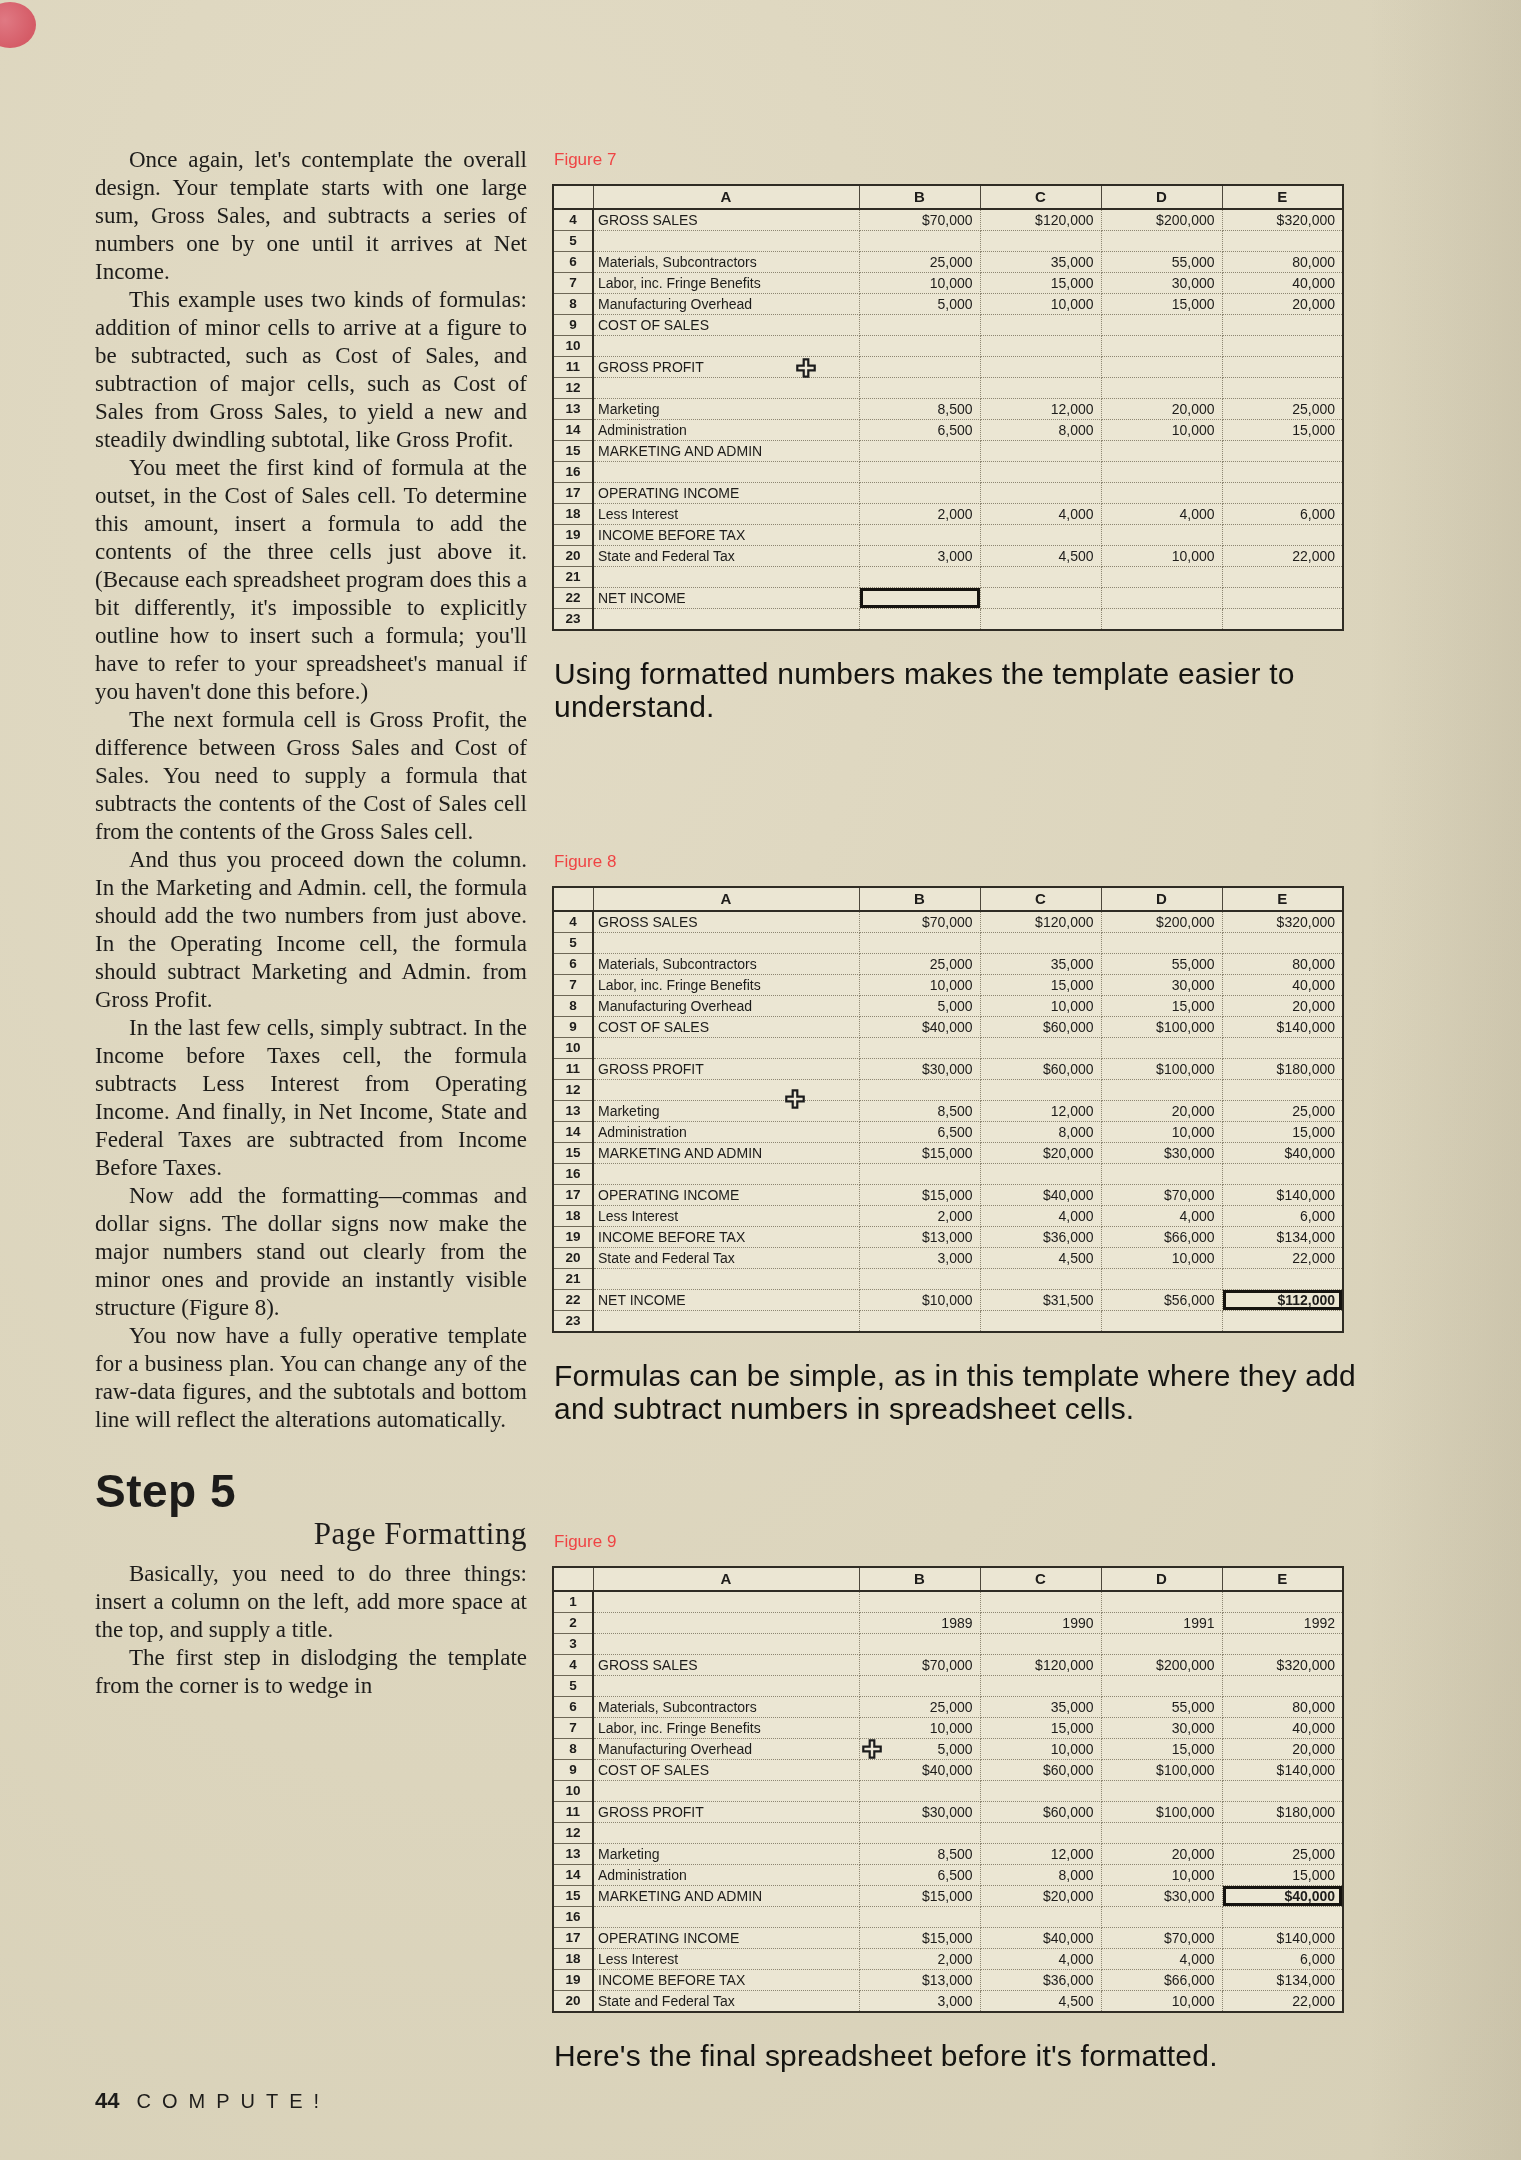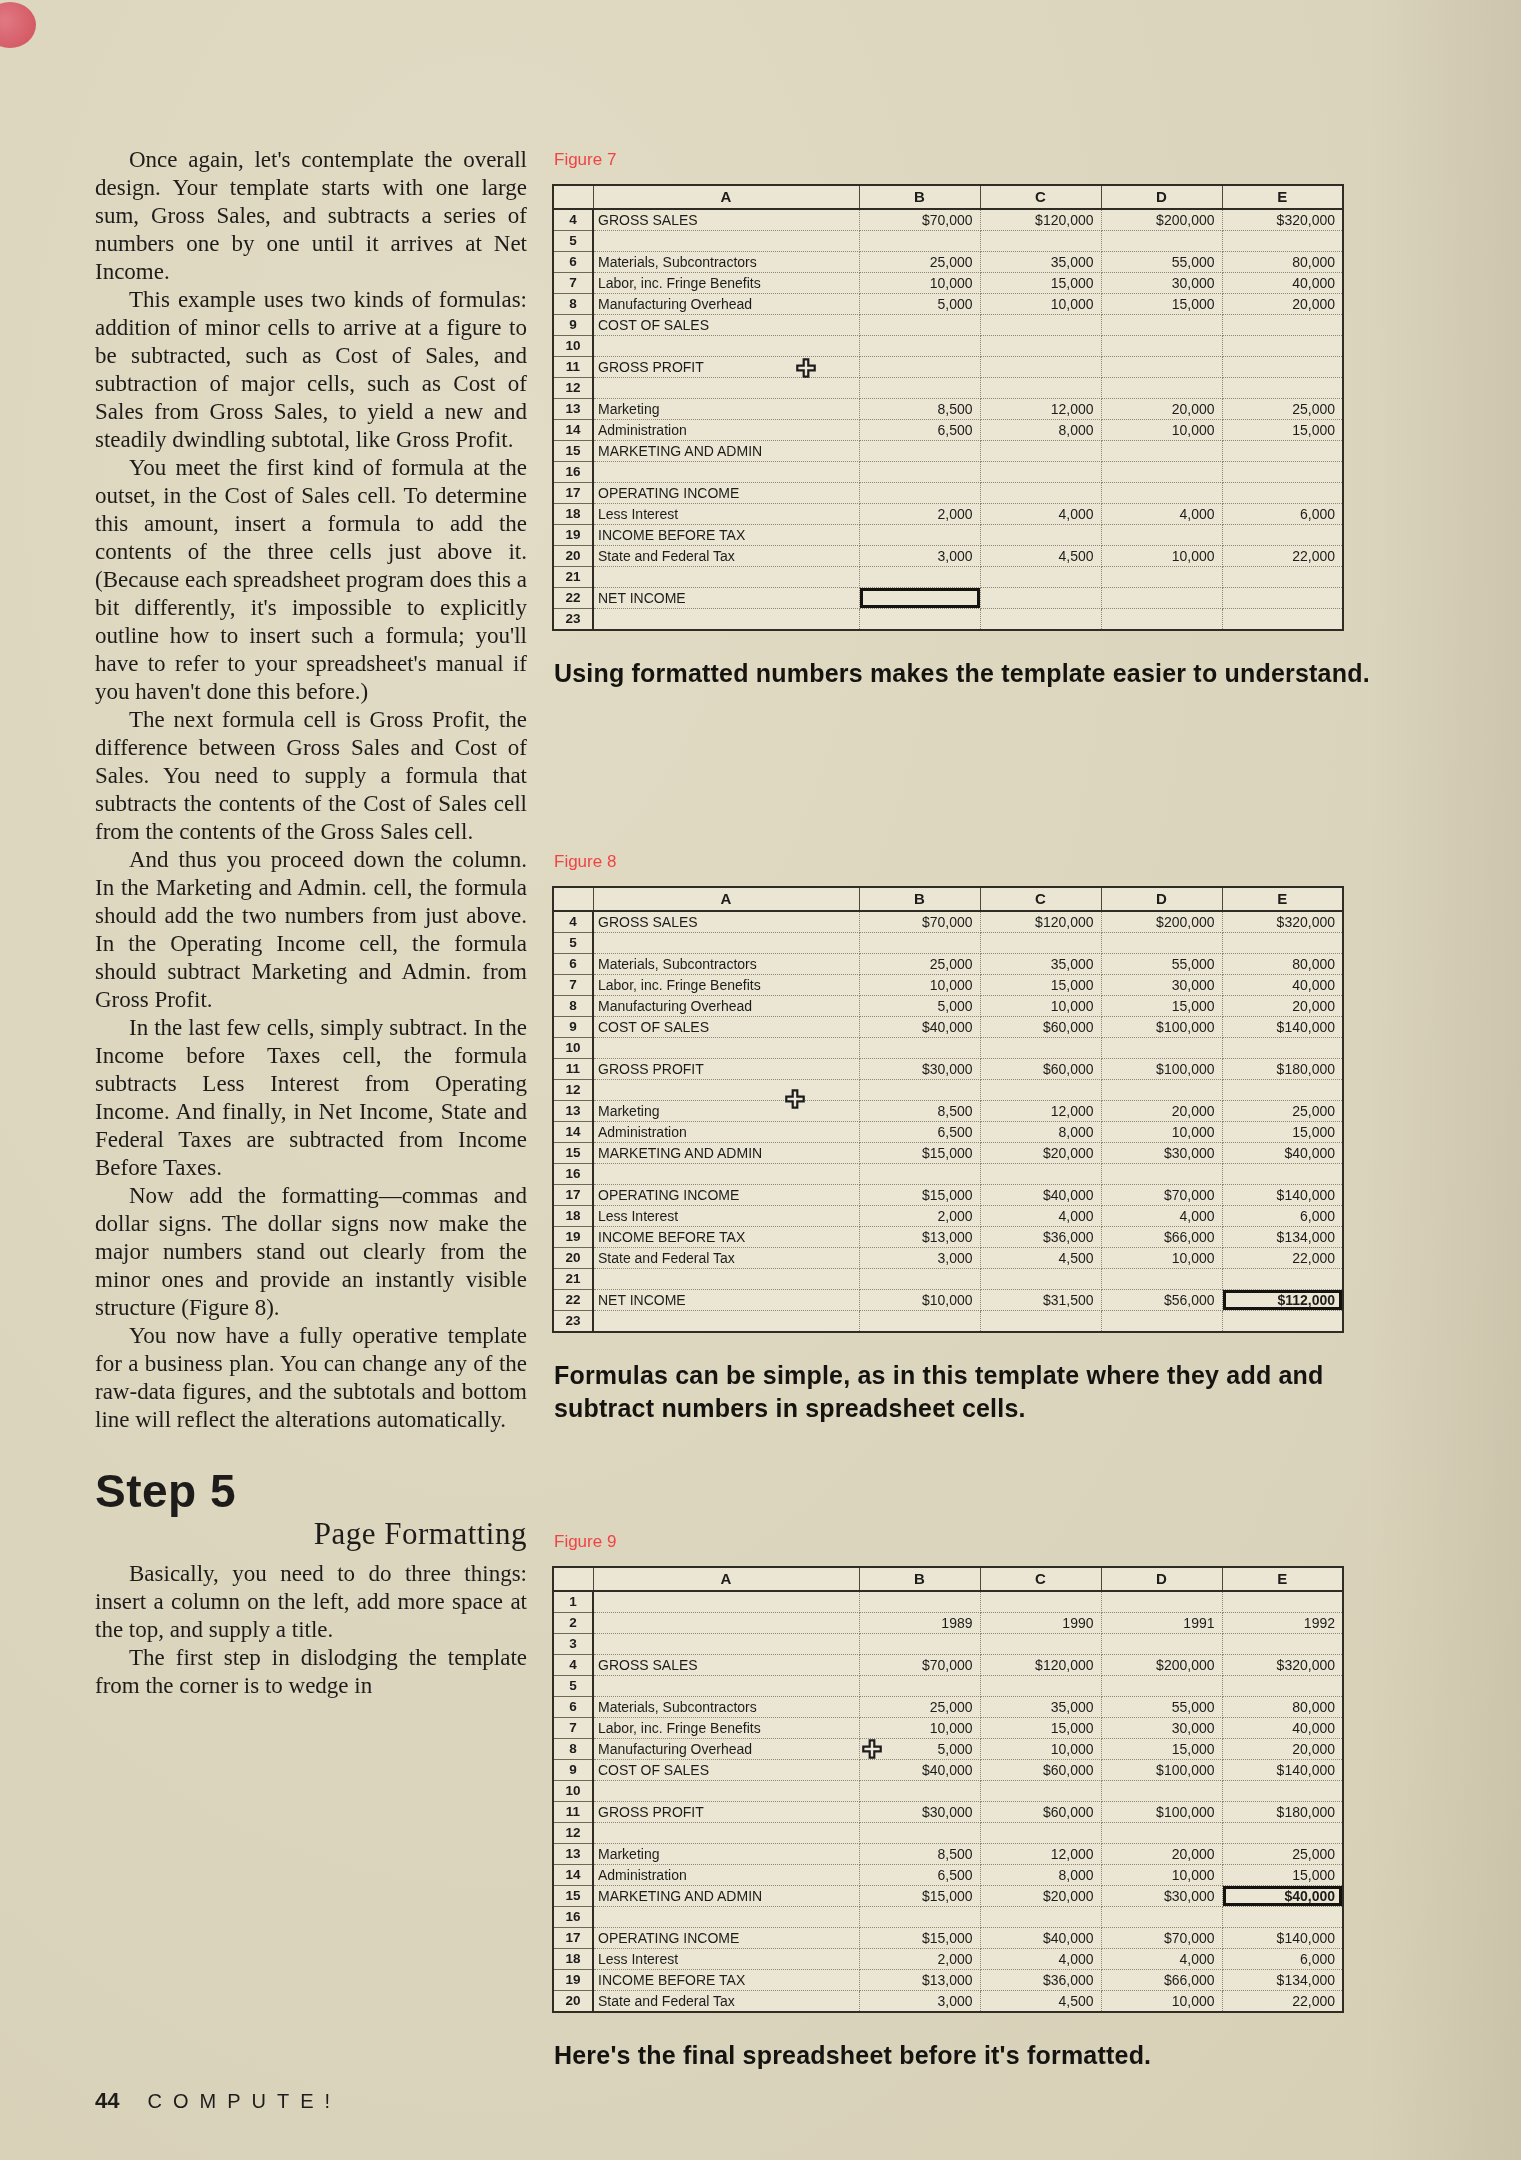--- a/index.html
+++ b/index.html
@@ -36,22 +36,22 @@
   .right-col{position:absolute;left:552px;top:150px;width:840px;}
   .figure-block{position:absolute;left:0;width:840px;}
   .fig-0{top:0;}
   .fig-1{top:702px;}
   .fig-2{top:1382px;}
   .figure-label{
     font-family:"Liberation Sans", sans-serif;font-size:17px;color:#ef4444;
     margin:0 0 14px 2px;
   }
   .figure-caption{
-    font-family:"Liberation Sans", sans-serif;font-weight:bold;
-    font-size:25px;line-height:33px;margin:26px 0 0 2px;color:#141310;
+    font-family:"Liberation Sans", sans-serif;font-weight:normal;
+    font-size:30px;line-height:33px;margin:26px 0 0 2px;color:#141310;
     letter-spacing:.2px;width:830px;text-align:left;
   }
   
   table.spreadsheet{
     border-collapse:collapse;table-layout:fixed;width:790px;
     background:#ebe6d3;border:2px solid #2f2c24;
     font-family:"Liberation Sans", sans-serif;
   }
   table.spreadsheet th, table.spreadsheet td{
     height:20px;padding:0 5px;font-size:14px;line-height:18px;
@@ -77,21 +77,21 @@
   .cell-cursor svg{width:22px;height:22px;display:block;}
   .cursor-f0{left:76%;top:0px;}
   .cursor-f1{left:72%;bottom:-10px;}
   .cursor-f2{left:1px;top:-1px;}
   
   .page-footer{
     position:absolute;left:95px;top:2088px;
     font-family:"Liberation Sans", sans-serif;font-size:21px;color:#1d1c1a;
     display:flex;align-items:baseline;
   }
-  .page-footer .num{font-weight:bold;font-size:22px;margin-right:28px;}
+  .page-footer .num{font-weight:bold;font-size:22px;margin-right:17px;}
   .page-footer .brand{letter-spacing:11px;font-size:20px;}
 </style>
 </head>
 <body>
 
 <div class="corner-mark"></div>
 
 <div class="left-col">
   <p>Once again, let's contemplate the overall design. Your template starts with one large sum, Gross Sales, and subtracts a series of numbers one by one until it arrives at Net Income.</p>
   <p>This example uses two kinds of formulas: addition of minor cells to arrive at a figure to be subtracted, such as Cost of Sales, and subtraction of major cells, such as Cost of Sales from Gross Sales, to yield a new and steadily dwindling subtotal, like Gross Profit.</p>

